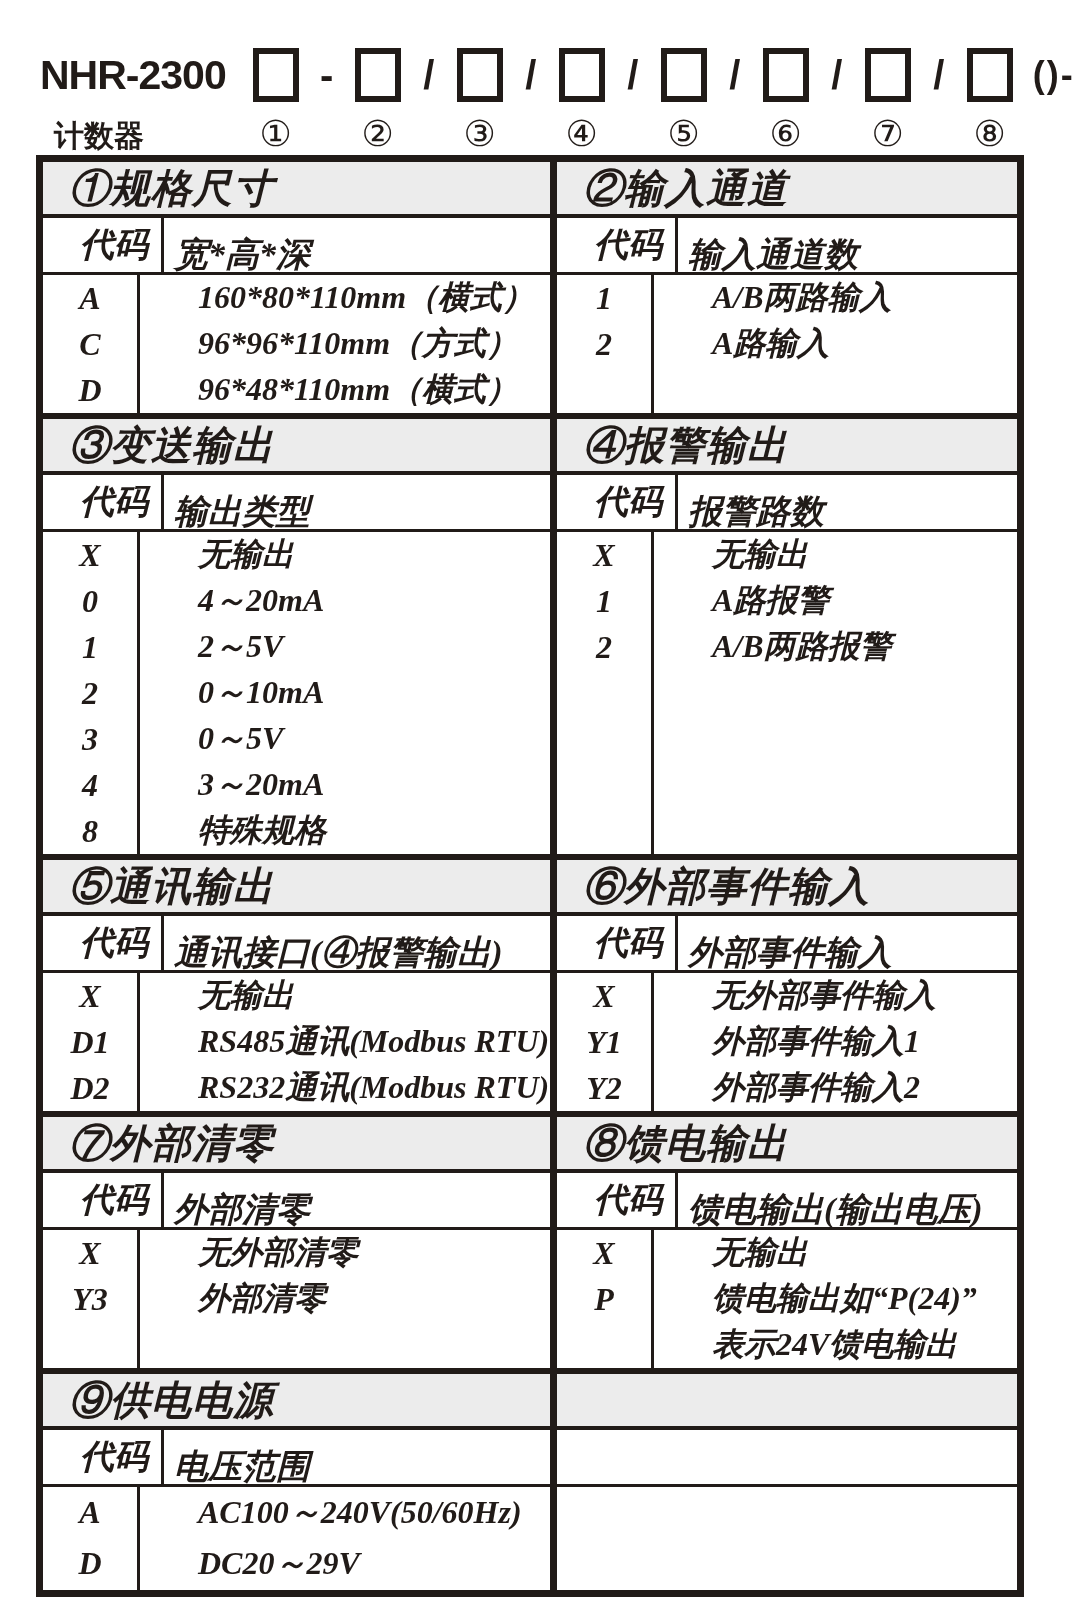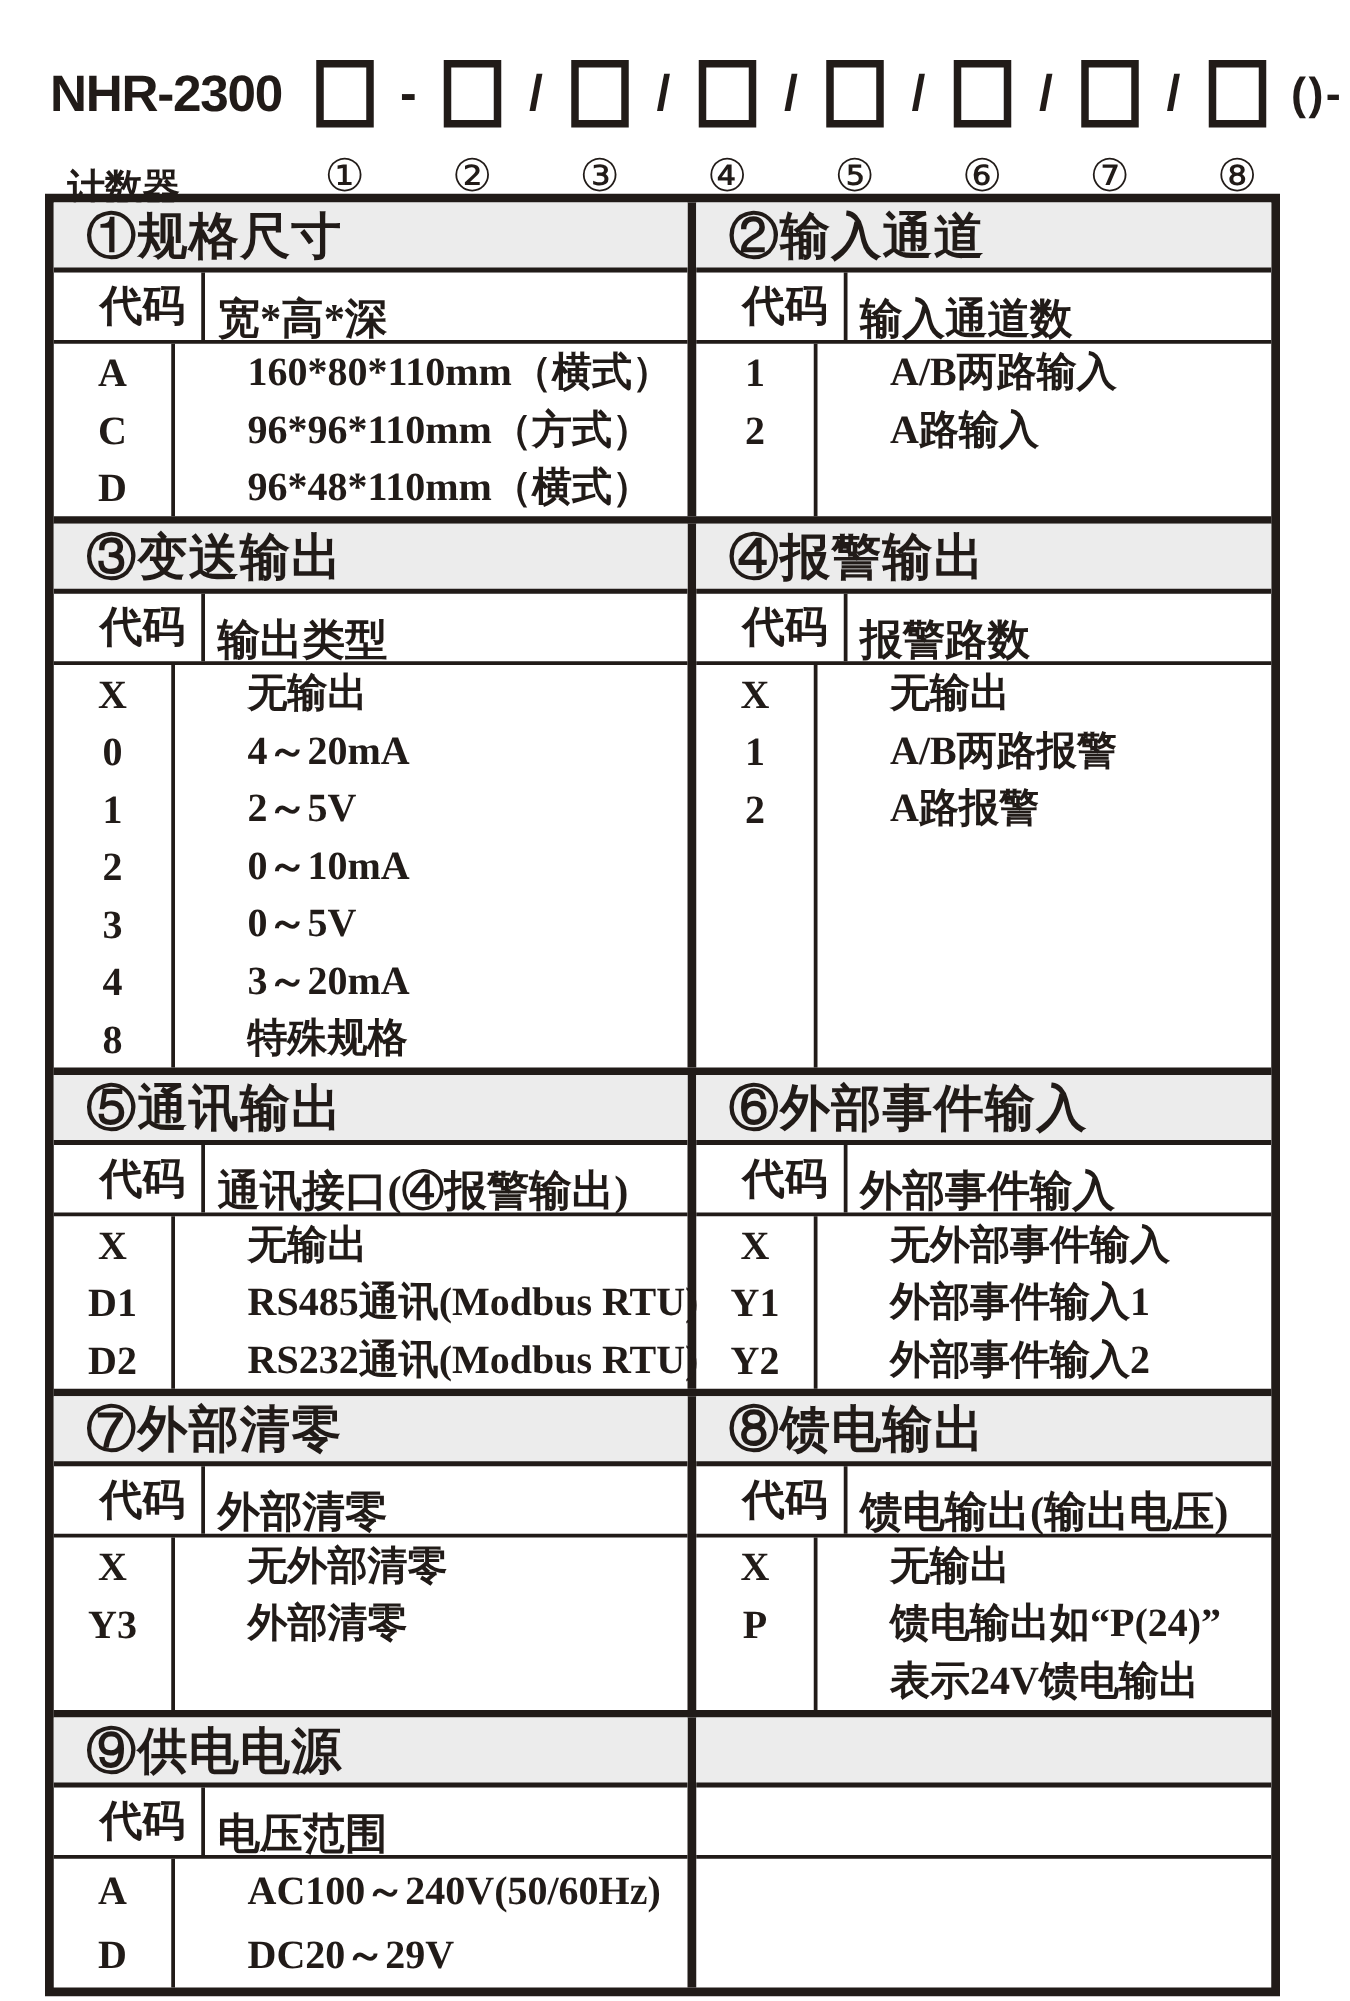--- a/index.html
+++ b/index.html
@@ -13,38 +13,38 @@
 
   
   .model-area { position:absolute; left:40px; top:48px; }
   .model-grid { display:grid; grid-auto-columns:max-content; align-items:center; }
   .mcell { white-space:nowrap; }
   .model-name {
     font-family:"Liberation Sans","DejaVu Sans",sans-serif;
     font-size:41px; font-weight:bold; padding-right:16px; letter-spacing:-1px;
     grid-row:1;
   }
-  .caption { grid-row:2; font-size:30px; padding-left:14px; margin-top:28px; }
+  .caption { grid-row:2; font-size:30px; padding-left:14px; margin-top:14px; }
   .boxwrap { grid-row:1; display:flex; justify-content:center; padding:0 11px; }
   .box { width:34px; height:42px; border:6px solid #211b18; background:#fff; }
   .sep {
     grid-row:1; font-size:40px; text-align:center; min-width:34px;
     font-family:"Liberation Sans","DejaVu Sans",sans-serif; font-weight:bold;
   }
   .sep.wide { min-width:60px; letter-spacing:2px; font-size:36px; }
   .circ { grid-row:2; font-size:36px; text-align:center; margin-top:8px; font-weight:normal; }
 
   
   .order-table {
     position:absolute; left:36px; top:155px;
     width:988px; height:1442px; box-sizing:border-box;
     border:7px solid #211b18;
     display:flex; flex-direction:column;
   }
-  .section-row { display:flex; border-bottom:6px solid #211b18; align-items:stretch; }
+  .section-row { display:flex; border-bottom:6px solid #211b18; align-items:stretch;font-style:italic; }
   .section-row:last-child { border-bottom:none; flex:1; }
   .panel { display:flex; flex-direction:column; box-sizing:border-box; }
   .panel.left  { width:514px; flex:0 0 514px; border-right:7px solid #211b18; }
   .panel.right { flex:1; }
 
   .band {
     height:52px; flex:0 0 52px; background:#ececec;
     border-bottom:4px solid #211b18;
     display:flex; align-items:center; padding-left:26px;
     font-size:40px; letter-spacing:1px;
@@ -188,22 +188,22 @@
           <div class="label">报警路数</div>
         </div>
         <div class="rows">
           <div class="codecol">
             <div class="line">X</div>
             <div class="line">1</div>
             <div class="line">2</div>
           </div>
           <div class="desccol">
             <div class="line">无输出</div>
+            <div class="line">A路报警</div>
             <div class="line">A/B两路报警</div>
-            <div class="line">A路报警</div>
           </div>
         </div>
       </div>
     </div>
     <div class="section-row">
       <div class="panel left">
         <div class="band">⑤通讯输出</div>
         <div class="hdr">
           <div class="code">代码</div>
           <div class="label">通讯接口(④报警输出)</div>

